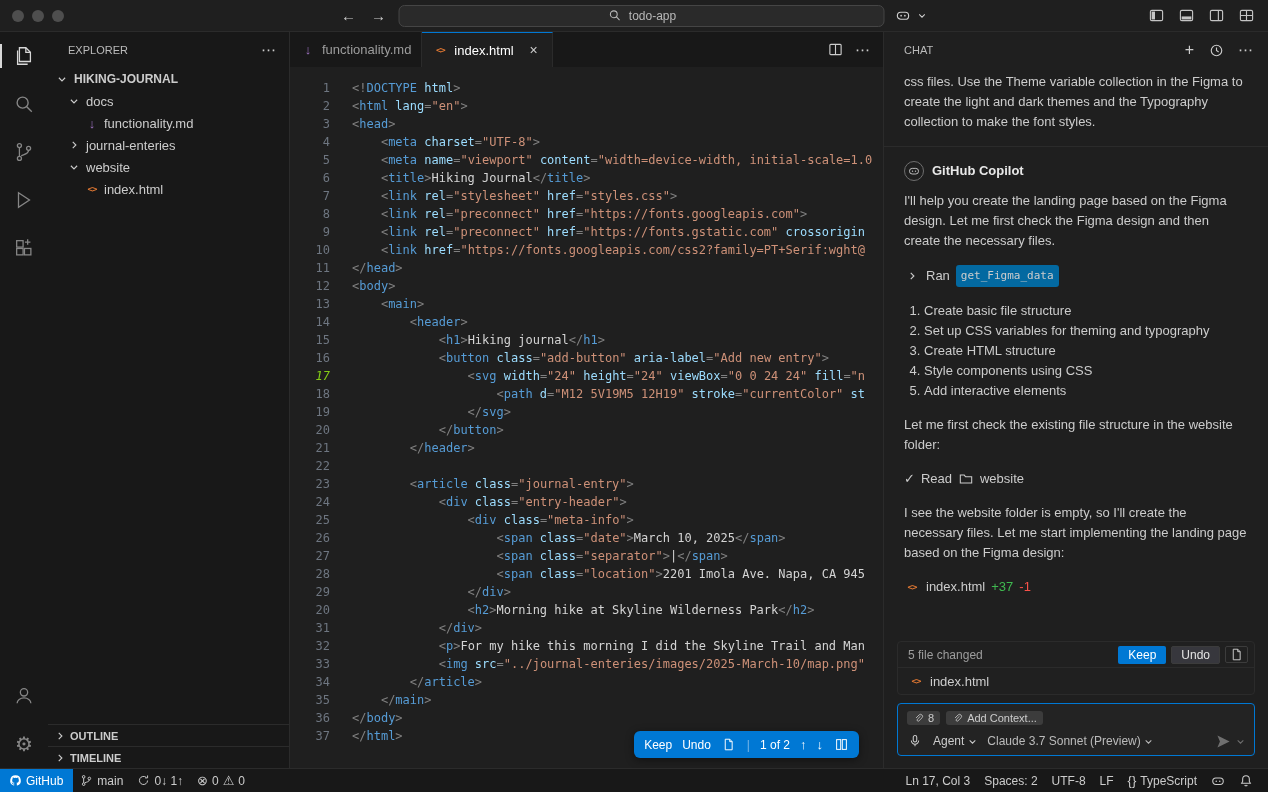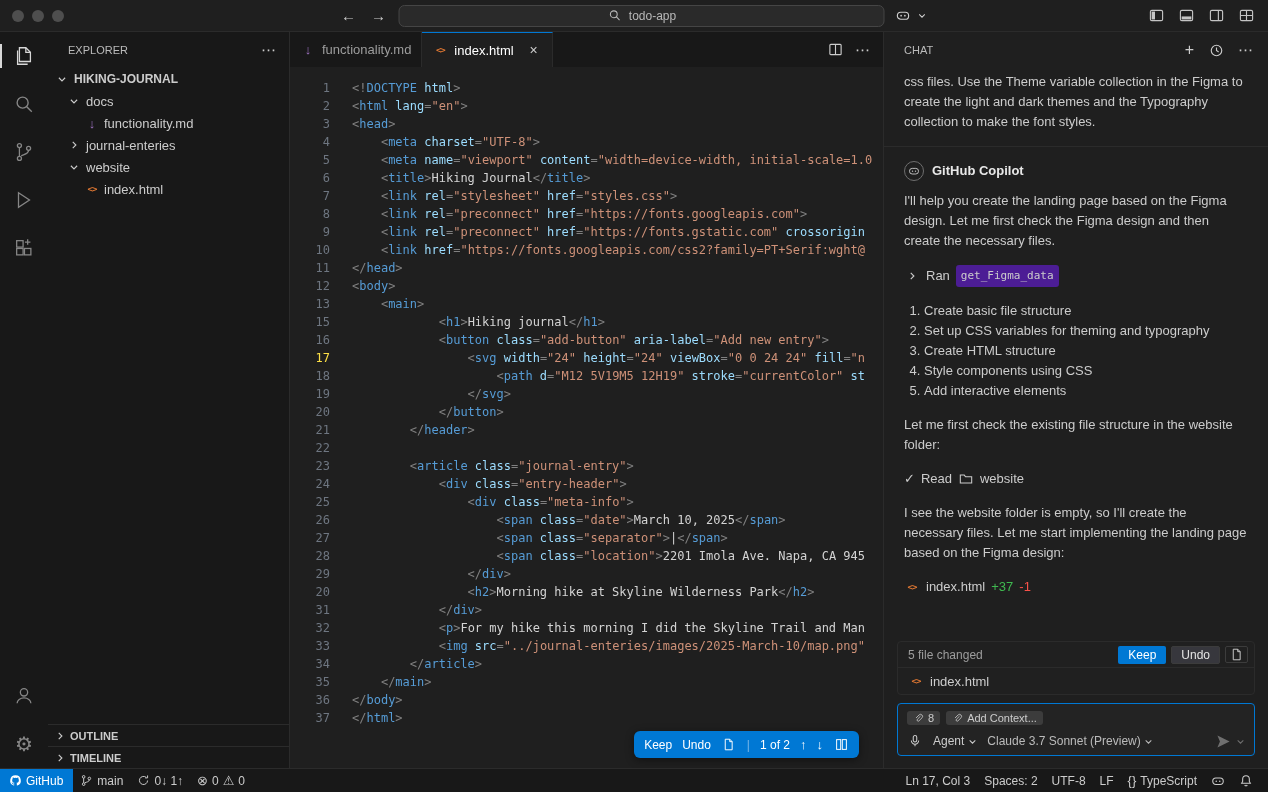--- a/index.html
+++ b/index.html
@@ -58,21 +58,21 @@
   
   .editor-group { width:593px; flex:0 0 593px; display:flex; flex-direction:column; background:#1f1f1f; position:relative; min-height:0; }
   .tabbar { height:35px; background:#181818; display:flex; align-items:stretch; flex:0 0 35px; }
   .tab { display:flex; align-items:center; gap:6px; padding:0 10px; font-size:13px; border-right:1px solid #2b2b2b; color:#9d9d9d; background:#181818; }
   .tab.active { background:#1f1f1f; color:#ffffff; border-top:1px solid #0078d4; }
   .tab .close { margin-left:6px; color:#cccccc; font-size:14px; width:16px; text-align:center; }
   .tab-actions { margin-left:auto; display:flex; align-items:center; gap:12px; padding-right:12px; color:#cccccc; }
   .editor-body { flex:1 1 auto; overflow:hidden; padding-top:12px; position:relative; }
   .code-line { height:18px; line-height:18px; white-space:pre; font-family:"DejaVu Sans Mono", monospace; font-size:12px; }
   .ln { display:inline-block; width:40px; text-align:right; padding-right:0; color:#6e7681; }
-  .ln-active { color:#fde047; }
+  .ln-active { color:#84cc16;font-style:italic; }
   .lc { padding-left:22px; }
   .tok-g { color:#808080; } .tok-t { color:#569cd6; } .tok-a { color:#9cdcfe; }
   .tok-s { color:#ce9178; } .tok-x { color:#d4d4d4; }
 
   
   .diff-widget {
     position:absolute; right:24px; bottom:10px; height:27px; background:#0078d4; border-radius:6px;
     display:flex; align-items:center; gap:10px; padding:0 10px; color:#ffffff; font-size:12px;
     box-shadow:0 2px 8px rgba(0,0,0,.45);
   }
@@ -87,21 +87,21 @@
   .chat-header-actions { display:flex; align-items:center; gap:14px; color:#cccccc; }
   .plus-glyph { font-size:16px; }
   .more-glyph { font-size:15px; letter-spacing:1px; }
   .chat-content { flex:1 1 auto; overflow:hidden; padding:4px 20px 0 20px; line-height:20px; font-size:13px; color:#cccccc; }
   .chat-para { margin-bottom:14px; }
   .chat-divider { border-top:1px solid #2b2b2b; margin:14px -20px 14px -20px; }
   .copilot-header { display:flex; align-items:center; gap:8px; margin-bottom:10px; }
   .copilot-avatar { width:20px; height:20px; border-radius:50%; border:1px solid #6e6e6e; display:flex; align-items:center; justify-content:center; color:#cccccc; }
   .copilot-name { font-weight:bold; color:#e8e8e8; }
   .tool-row { display:flex; align-items:center; gap:6px; margin:12px 0 14px 0; color:#cccccc; }
-  .code-chip { font-family:"DejaVu Sans Mono", monospace; font-size:11px; background:#4c1d95; border-radius:3px; padding:1px 5px; color:#cccccc; }
+  .code-chip { font-family:"DejaVu Sans Mono", monospace; font-size:11px; background:#0369a1; border-radius:3px; padding:1px 5px; color:#cccccc; }
   .plan-list { margin:0 0 14px 20px; }
   .plan-list li { line-height:20px; }
   .file-chip-row { display:flex; align-items:center; gap:6px; margin:2px 0 10px 0; }
   .added { color:#3fb950; } .removed { color:#f85149; }
 
   
   .chat-bottom { flex:0 0 auto; padding:10px 13px 12px 13px; }
   .changes-panel { border:1px solid #2b2b2b; border-radius:4px; background:#202020; margin-bottom:8px; }
   .changes-header { height:26px; display:flex; align-items:center; justify-content:space-between; padding:0 6px 0 10px; border-bottom:1px solid #2b2b2b; color:#9d9d9d; font-size:12px; }
   .changes-actions { display:flex; align-items:center; gap:5px; }
@@ -335,20 +335,21 @@
             <div class="code-line"><span class="ln">4</span><span class="lc"><span class="tok-x">    </span><span class="tok-g">&lt;</span><span class="tok-t">meta</span><span class="tok-a"> charset</span><span class="tok-g">=</span><span class="tok-s">"UTF-8"</span><span class="tok-g">&gt;</span></span></div>
             <div class="code-line"><span class="ln">5</span><span class="lc"><span class="tok-x">    </span><span class="tok-g">&lt;</span><span class="tok-t">meta</span><span class="tok-a"> name</span><span class="tok-g">=</span><span class="tok-s">"viewport"</span><span class="tok-a"> content</span><span class="tok-g">=</span><span class="tok-s">"width=device-width, initial-scale=1.0</span></span></div>
             <div class="code-line"><span class="ln">6</span><span class="lc"><span class="tok-x">    </span><span class="tok-g">&lt;</span><span class="tok-t">title</span><span class="tok-g">&gt;</span><span class="tok-x">Hiking Journal</span><span class="tok-g">&lt;/</span><span class="tok-t">title</span><span class="tok-g">&gt;</span></span></div>
             <div class="code-line"><span class="ln">7</span><span class="lc"><span class="tok-x">    </span><span class="tok-g">&lt;</span><span class="tok-t">link</span><span class="tok-a"> rel</span><span class="tok-g">=</span><span class="tok-s">"stylesheet"</span><span class="tok-a"> href</span><span class="tok-g">=</span><span class="tok-s">"styles.css"</span><span class="tok-g">&gt;</span></span></div>
             <div class="code-line"><span class="ln">8</span><span class="lc"><span class="tok-x">    </span><span class="tok-g">&lt;</span><span class="tok-t">link</span><span class="tok-a"> rel</span><span class="tok-g">=</span><span class="tok-s">"preconnect"</span><span class="tok-a"> href</span><span class="tok-g">=</span><span class="tok-s">"https://fonts.googleapis.com"</span><span class="tok-g">&gt;</span></span></div>
             <div class="code-line"><span class="ln">9</span><span class="lc"><span class="tok-x">    </span><span class="tok-g">&lt;</span><span class="tok-t">link</span><span class="tok-a"> rel</span><span class="tok-g">=</span><span class="tok-s">"preconnect"</span><span class="tok-a"> href</span><span class="tok-g">=</span><span class="tok-s">"https://fonts.gstatic.com"</span><span class="tok-a"> crossorigin</span></span></div>
             <div class="code-line"><span class="ln">10</span><span class="lc"><span class="tok-x">    </span><span class="tok-g">&lt;</span><span class="tok-t">link</span><span class="tok-a"> href</span><span class="tok-g">=</span><span class="tok-s">"https://fonts.googleapis.com/css2?family=PT+Serif:wght@</span></span></div>
             <div class="code-line"><span class="ln">11</span><span class="lc"><span class="tok-g">&lt;/</span><span class="tok-t">head</span><span class="tok-g">&gt;</span></span></div>
             <div class="code-line"><span class="ln">12</span><span class="lc"><span class="tok-g">&lt;</span><span class="tok-t">body</span><span class="tok-g">&gt;</span></span></div>
             <div class="code-line"><span class="ln">13</span><span class="lc"><span class="tok-x">    </span><span class="tok-g">&lt;</span><span class="tok-t">main</span><span class="tok-g">&gt;</span></span></div>
+            <div class="code-line"><span class="ln">14</span><span class="lc"><span class="tok-x">        </span><span class="tok-g">&lt;</span><span class="tok-t">header</span><span class="tok-g">&gt;</span></span></div>
             <div class="code-line"><span class="ln">15</span><span class="lc"><span class="tok-x">            </span><span class="tok-g">&lt;</span><span class="tok-t">h1</span><span class="tok-g">&gt;</span><span class="tok-x">Hiking journal</span><span class="tok-g">&lt;/</span><span class="tok-t">h1</span><span class="tok-g">&gt;</span></span></div>
             <div class="code-line"><span class="ln">16</span><span class="lc"><span class="tok-x">            </span><span class="tok-g">&lt;</span><span class="tok-t">button</span><span class="tok-a"> class</span><span class="tok-g">=</span><span class="tok-s">"add-button"</span><span class="tok-a"> aria-label</span><span class="tok-g">=</span><span class="tok-s">"Add new entry"</span><span class="tok-g">&gt;</span></span></div>
             <div class="code-line"><span class="ln ln-active">17</span><span class="lc"><span class="tok-x">                </span><span class="tok-g">&lt;</span><span class="tok-t">svg</span><span class="tok-a"> width</span><span class="tok-g">=</span><span class="tok-s">"24"</span><span class="tok-a"> height</span><span class="tok-g">=</span><span class="tok-s">"24"</span><span class="tok-a"> viewBox</span><span class="tok-g">=</span><span class="tok-s">"0 0 24 24"</span><span class="tok-a"> fill</span><span class="tok-g">=</span><span class="tok-s">"n</span></span></div>
             <div class="code-line"><span class="ln">18</span><span class="lc"><span class="tok-x">                    </span><span class="tok-g">&lt;</span><span class="tok-t">path</span><span class="tok-a"> d</span><span class="tok-g">=</span><span class="tok-s">"M12 5V19M5 12H19"</span><span class="tok-a"> stroke</span><span class="tok-g">=</span><span class="tok-s">"currentColor"</span><span class="tok-a"> st</span></span></div>
             <div class="code-line"><span class="ln">19</span><span class="lc"><span class="tok-x">                </span><span class="tok-g">&lt;/</span><span class="tok-t">svg</span><span class="tok-g">&gt;</span></span></div>
             <div class="code-line"><span class="ln">20</span><span class="lc"><span class="tok-x">            </span><span class="tok-g">&lt;/</span><span class="tok-t">button</span><span class="tok-g">&gt;</span></span></div>
             <div class="code-line"><span class="ln">21</span><span class="lc"><span class="tok-x">        </span><span class="tok-g">&lt;/</span><span class="tok-t">header</span><span class="tok-g">&gt;</span></span></div>
             <div class="code-line"><span class="ln">22</span><span class="lc"></span></div>
             <div class="code-line"><span class="ln">23</span><span class="lc"><span class="tok-x">        </span><span class="tok-g">&lt;</span><span class="tok-t">article</span><span class="tok-a"> class</span><span class="tok-g">=</span><span class="tok-s">"journal-entry"</span><span class="tok-g">&gt;</span></span></div>
             <div class="code-line"><span class="ln">24</span><span class="lc"><span class="tok-x">            </span><span class="tok-g">&lt;</span><span class="tok-t">div</span><span class="tok-a"> class</span><span class="tok-g">=</span><span class="tok-s">"entry-header"</span><span class="tok-g">&gt;</span></span></div>

